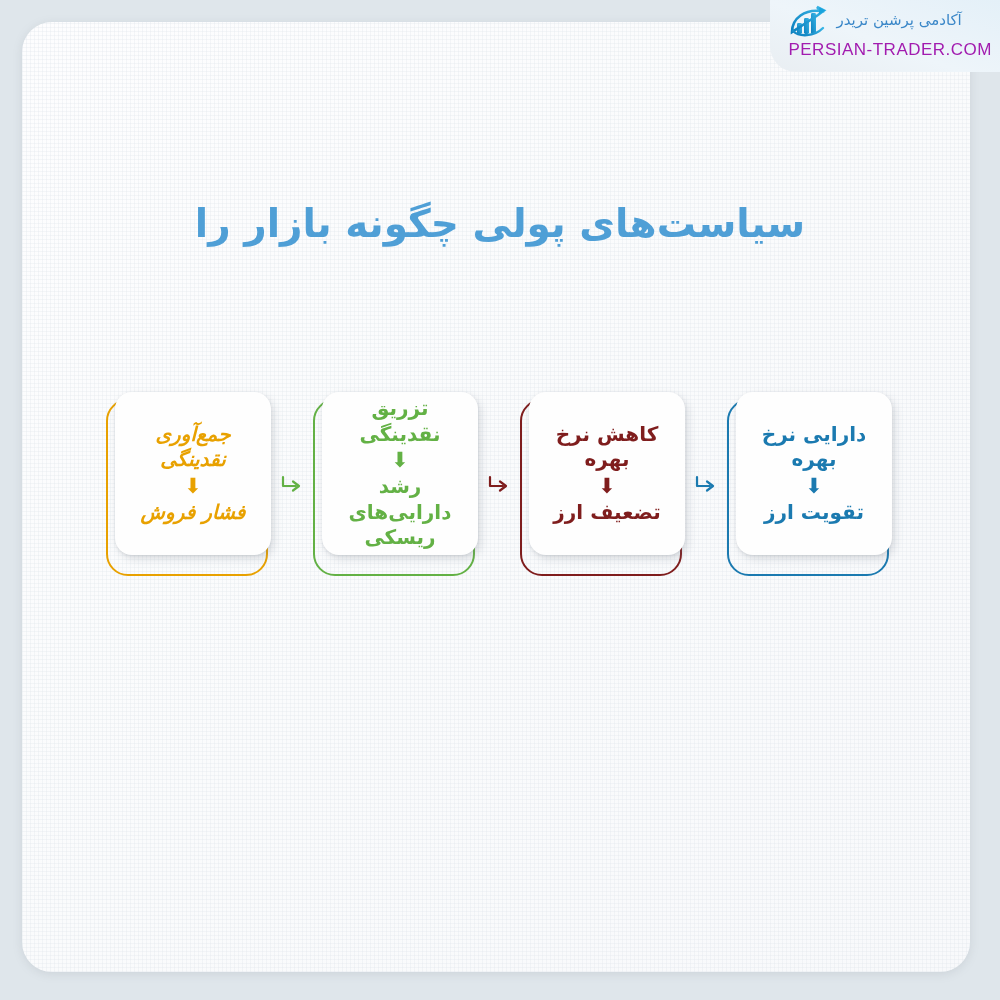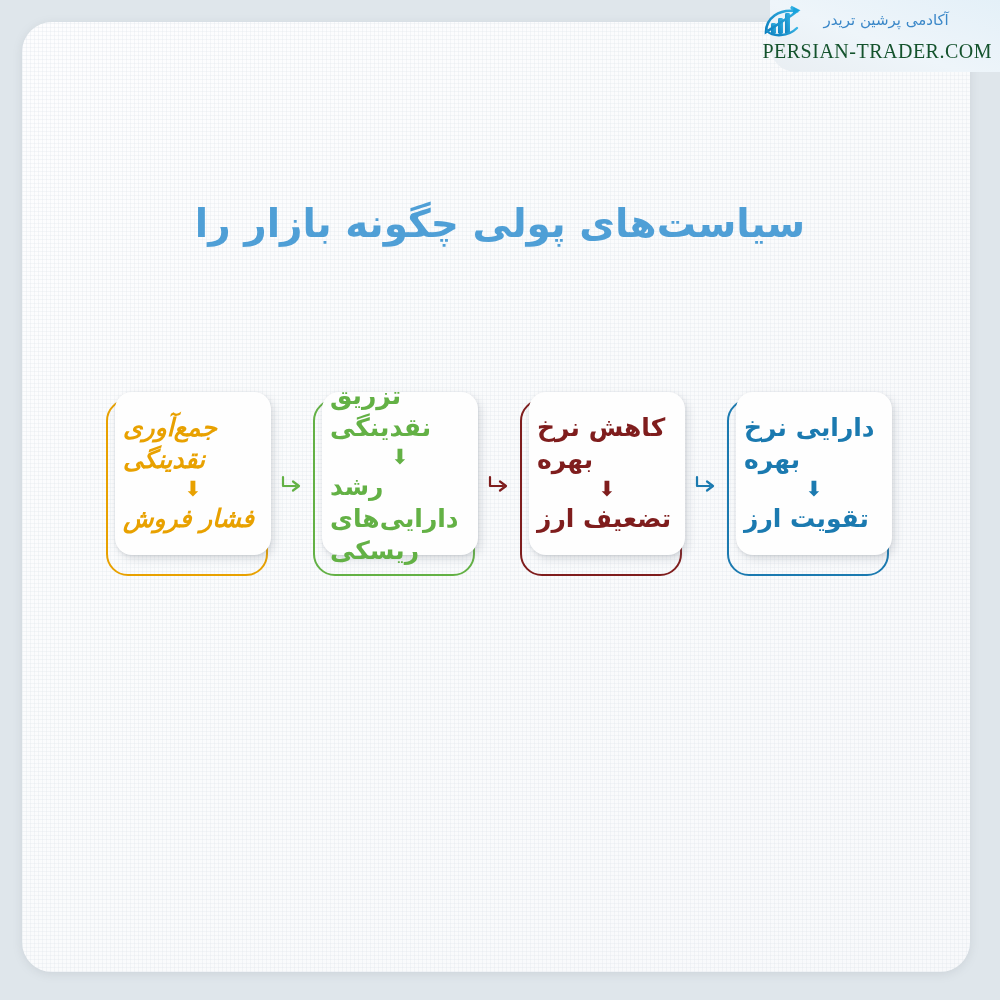--- a/index.html
+++ b/index.html
@@ -54,40 +54,40 @@
     right: 8px;
     z-index: 6;
     display: flex;
     flex-direction: column;
     align-items: flex-end;
     line-height: 1;
   }
   .logo-row {
     display: flex;
     align-items: center;
-    gap: 21px;
+    gap: 8px;
   }
   .logo-mark {
     width: 40px;
     height: 34px;
     flex: 0 0 auto;
   }
   .logo-fa {
     font-size: 15px;
     color: #3a87c8;
     font-family: "DejaVu Sans", sans-serif;
     white-space: nowrap;
     padding-bottom: 2px;
   }
   .logo-en {
     margin-top: 3px;
-    font-family: Liberation Serif, serif;
-    font-size: 20px;
+    font-family: Liberation Sans, sans-serif;
+    font-size: 17px;
     letter-spacing: .5px;
-    color: #14532d;
+    color: #a21caf;
     direction: ltr;
     white-space: nowrap;
   }
 
   
   .title {
     position: absolute;
     top: 168px;
     left: 0;
     right: 0;
@@ -147,24 +147,24 @@
                 0 1px 3px rgba(110,120,130,.14);
     display: flex;
     flex-direction: column;
     align-items: center;
     justify-content: center;
     box-sizing: border-box;
     padding: 6px 8px;
   }
 
   .card-text {
-    font-size: 25px;
+    font-size: 20px;
     font-weight: bold;
     line-height: 1.28;
-    text-align: left;
+    text-align: center;
     color: currentColor;
     width: 100%;
   }
   .card-arrow {
     font-size: 21px;
     line-height: 1;
     margin: 3px 0;
     color: currentColor;
   }
 

